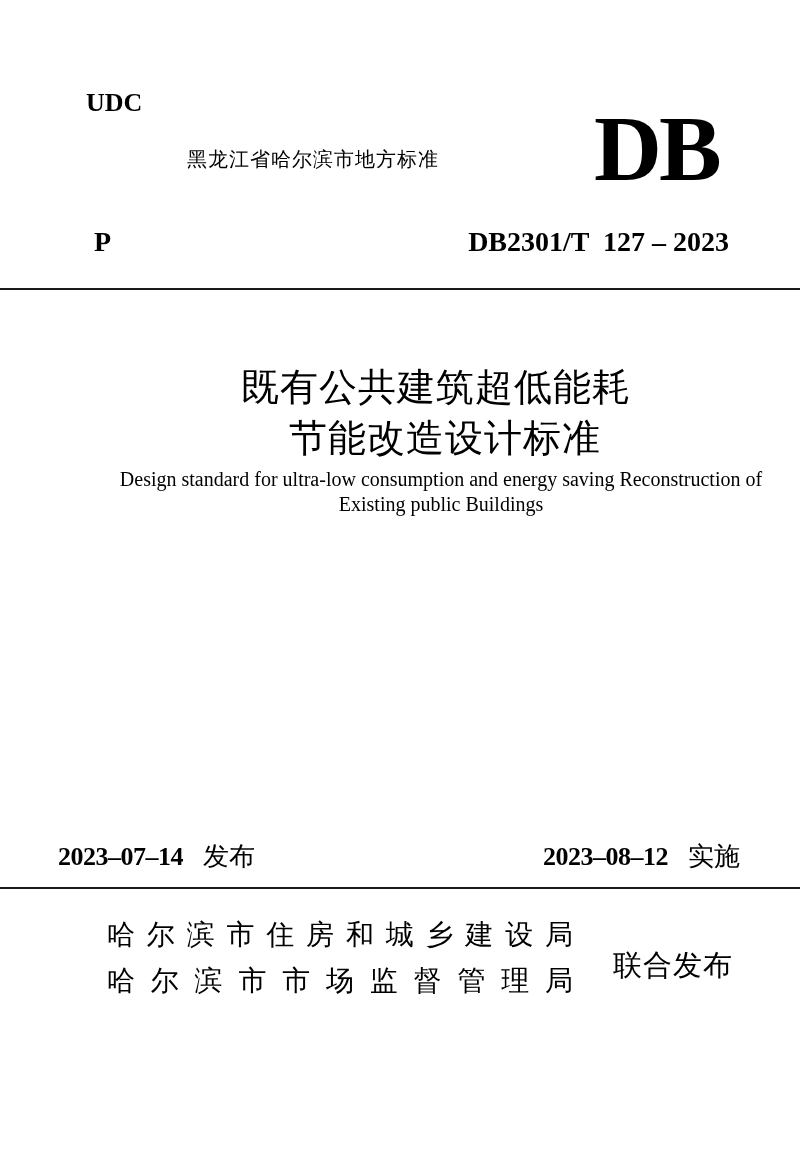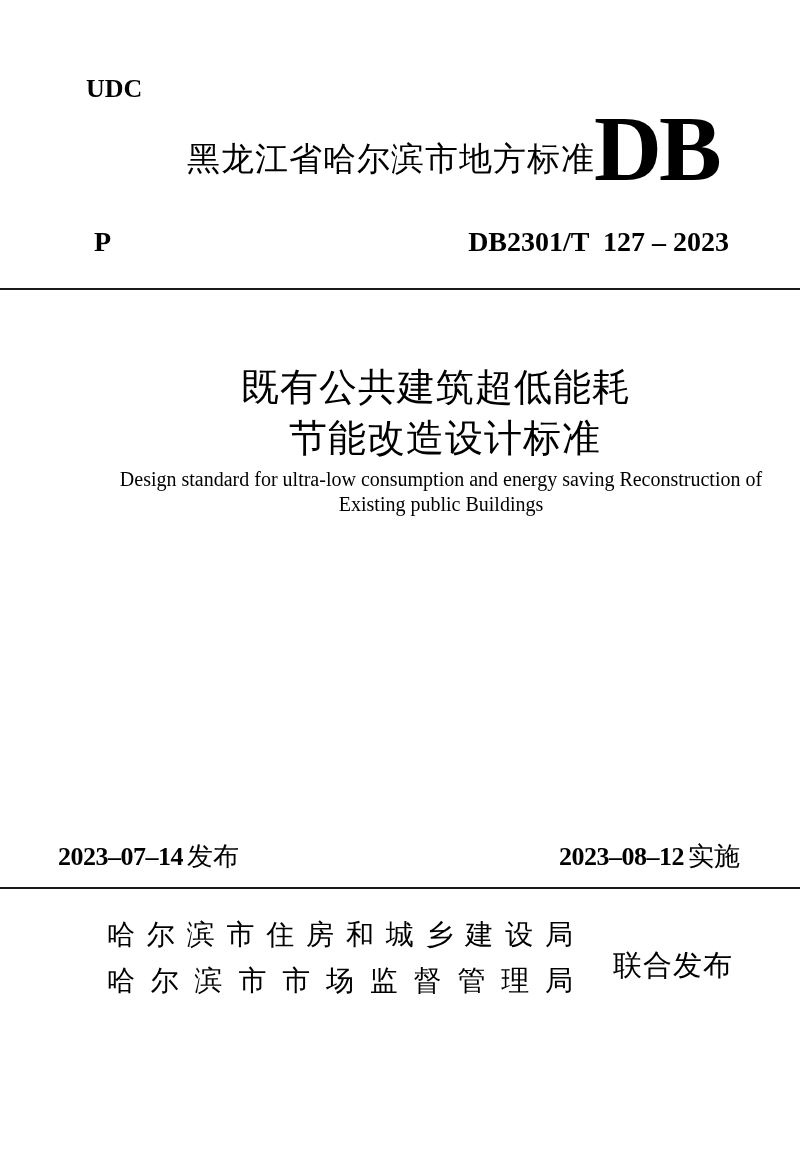--- a/index.html
+++ b/index.html
@@ -24,28 +24,28 @@
       padding-left: 41px;
     }
     .cjk-sans {
       font-family: "DejaVu Sans", "Liberation Sans", sans-serif;
     }
     .cjk-serif {
       font-family: "DejaVu Serif", "Liberation Serif", serif;
       padding-left: 36px;
     }
     .udc {
-      left: 86px; top: 74px;
+      left: 86px; top: 88px;
       font-size: 26px;
       line-height: 30px;
       letter-spacing: 0px;
     }
     .std-type {
       left: 187px; top: 140px;
-      font-size: 33px;
+      font-size: 20px;
       line-height: 38px;
       letter-spacing: 1px;
     }
     .db-mark {
       left: 594px; top: 86px;
       font-size: 94px;
       line-height: 100px;
       letter-spacing: -3px;
       margin-top: 12px;
     }
@@ -85,21 +85,21 @@
     .title-en.l1 { top: 467px; }
     .title-en.l2 { top: 492px; }
     .date {
       top: 840px;
       font-size: 26px;
       line-height: 32px;
     }
     .date.release { left: 58px; }
     .date.impl { right: 60px; }
     .date .num { font-family: "Liberation Serif", "DejaVu Serif", serif; font-weight: bold; letter-spacing: -0.5px; }
-    .date .cn { font-family: "DejaVu Sans", "Liberation Sans", sans-serif; font-weight: normal; margin-left: 4px; }
+    .date .cn { font-family: "DejaVu Sans", "Liberation Sans", sans-serif; font-weight: normal; margin-left: 20px; }
     .issuer {
       left: 107px;
       width: 466px;
       font-size: 28px;
       line-height: 36px;
       display: flex;
       justify-content: space-between;
     }
     .issuer.l1 { top: 917px; }
     .issuer.l2 { top: 963px; }

